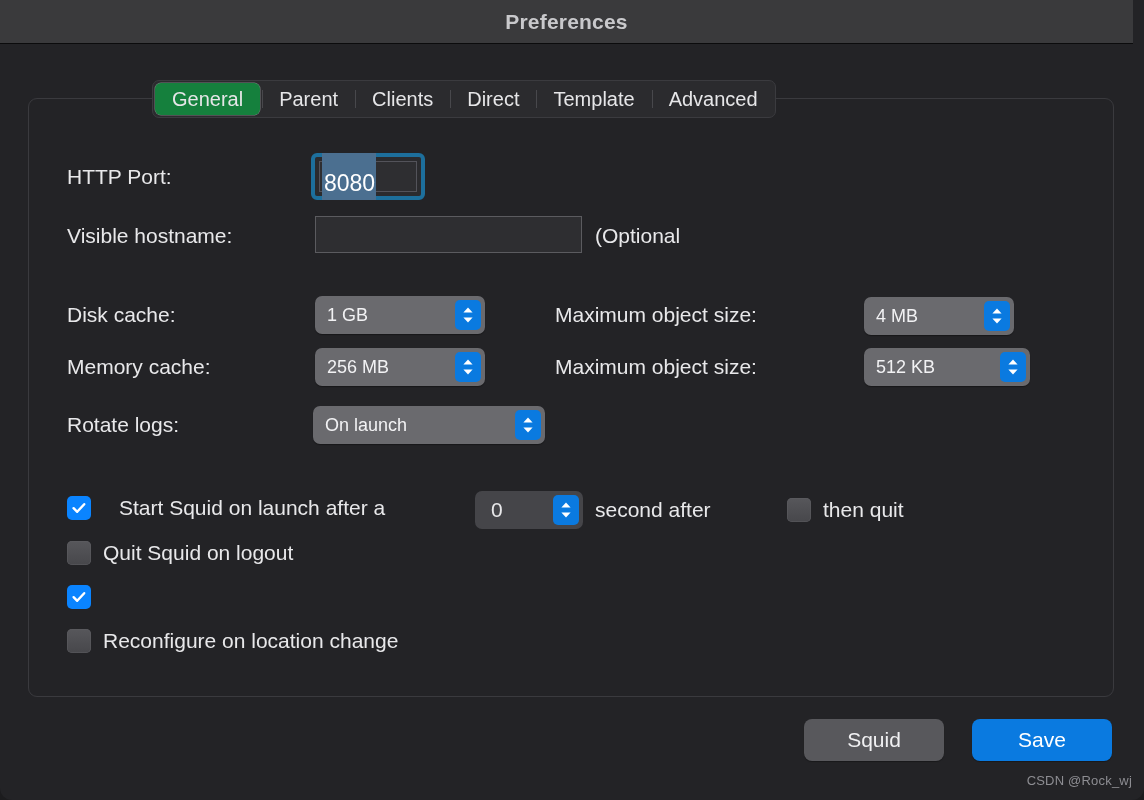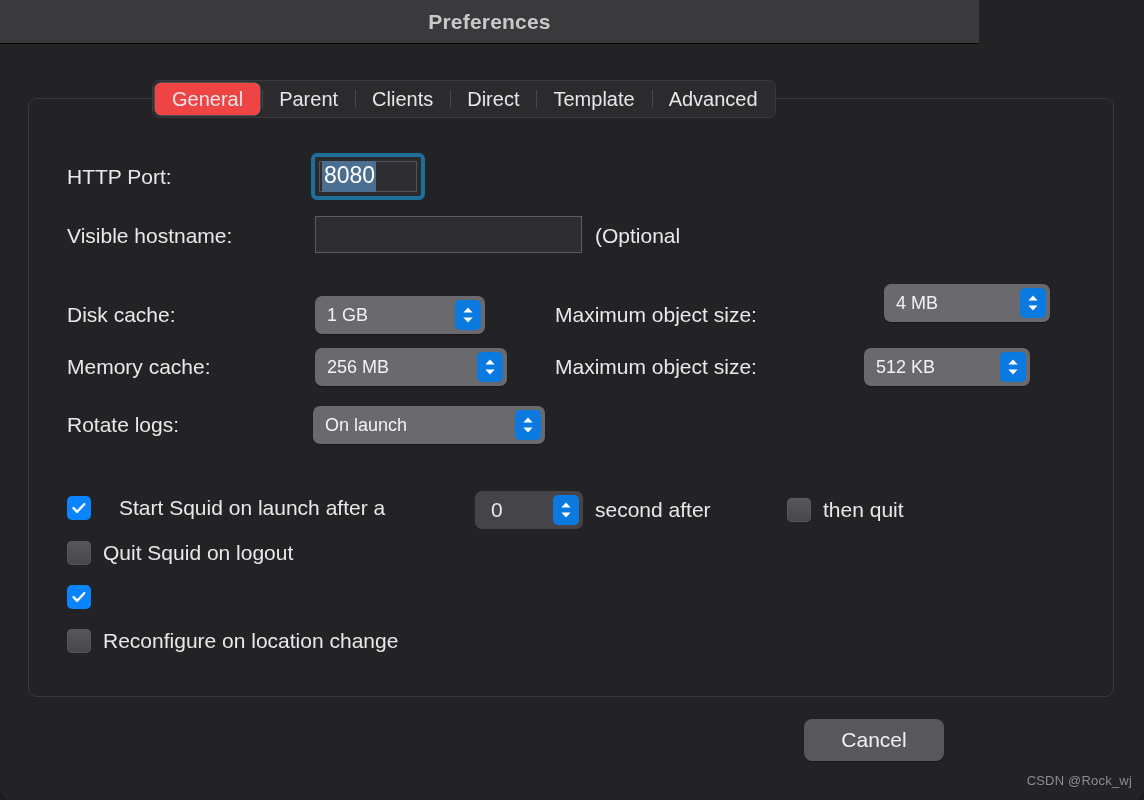--- a/index.html
+++ b/index.html
@@ -23,21 +23,21 @@
     border-radius: 0 0 12px 12px;
     overflow: hidden;
     box-sizing: border-box;
   }
 
   
   .titlebar {
     position: absolute;
     left: 0;
     top: 0;
-    width: 979px;
+    width: 1133px;
     height: 44px;
     background: #3a3a3c;
     border-bottom: 1px solid #0b0b0c;
     box-sizing: border-box;
     display: flex;
     align-items: center;
     justify-content: center;
   }
   .titlebar-title {
     font-size: 21px;
@@ -75,21 +75,21 @@
   .tab.sep::before {
     content: "";
     position: absolute;
     left: 0;
     top: 7px;
     bottom: 7px;
     width: 1px;
     background: #48484c;
   }
   .tab.selected {
-    background: #ef4444;
+    background: #15803d;
     margin: 2px;
     box-shadow: 0 0 0 0.5px #7a7a7e;
   }
 
   
   .panel {
     position: absolute;
     left: 28px;
     top: 98px;
     width: 1086px;
@@ -143,21 +143,21 @@
     box-sizing: border-box;
     display: flex;
     align-items: center;
     padding-left: 2px;
   }
   .sel-text {
     background: #4b6f90;
     color: #ffffff;
     font-size: 23px;
     line-height: 1;
-    padding: 3px 1px 5px 2px;
+    padding: 19px 1px 5px 2px;
   }
 
   
   .popup {
     position: absolute;
     height: 38px;
     background: #6a6a6e;
     border-radius: 7px;
     box-sizing: border-box;
     display: flex;
@@ -314,32 +314,32 @@
       <span class="popup-value">1 GB</span>
       <span class="chevbtn">
         <svg width="14" height="20" viewBox="0 0 14 20" aria-hidden="true">
           <path d="M7 2.5 L11.6 7.6 L2.4 7.6 Z" fill="#ffffff"></path>
           <path d="M7 17.5 L11.6 12.4 L2.4 12.4 Z" fill="#ffffff"></path>
         </svg>
       </span>
     </div>
 
     <div class="label" style="left:555px; top:303px;">Maximum object size:</div>
-    <div class="popup" style="left:864px; top:284px; width:166px;margin-left:20px;">
+    <div class="popup" style="left:864px; top:297px; width:150px;">
       <span class="popup-value">4 MB</span>
       <span class="chevbtn">
         <svg width="14" height="20" viewBox="0 0 14 20" aria-hidden="true">
           <path d="M7 2.5 L11.6 7.6 L2.4 7.6 Z" fill="#ffffff"></path>
           <path d="M7 17.5 L11.6 12.4 L2.4 12.4 Z" fill="#ffffff"></path>
         </svg>
       </span>
     </div>
 
     <div class="label" style="left:67px; top:355px;">Memory cache:</div>
-    <div class="popup" style="left:315px; top:348px; width:192px;">
+    <div class="popup" style="left:315px; top:348px; width:170px;">
       <span class="popup-value">256 MB</span>
       <span class="chevbtn">
         <svg width="14" height="20" viewBox="0 0 14 20" aria-hidden="true">
           <path d="M7 2.5 L11.6 7.6 L2.4 7.6 Z" fill="#ffffff"></path>
           <path d="M7 17.5 L11.6 12.4 L2.4 12.4 Z" fill="#ffffff"></path>
         </svg>
       </span>
     </div>
 
     <div class="label" style="left:555px; top:355px;">Maximum object size:</div>
@@ -400,18 +400,19 @@
           <path d="M2.6 8.2 L6.2 11.8 L13.2 4.2" stroke="#ffffff" stroke-width="2.4" fill="none" stroke-linecap="round" stroke-linejoin="round"></path>
         </svg>
       </span>
     </div>
 
     <div class="checkrow" style="left:67px; top:629px;">
       <span class="checkbox off"></span>
       <span class="check-label">Reconfigure on location change</span>
     </div>
 
-    <div class="btn btn-cancel" style="left:804px; top:719px; width:140px;">Cancel</div>
+    <div class="btn btn-cancel" style="left:804px; top:719px; width:140px;">Squid</div>
+    <div class="btn btn-save" style="left:972px; top:719px; width:140px;">Save</div>
 
     <div class="watermark">CSDN @Rock_wj</div>
 
   </div>
 </div>
 
 </body></html>

